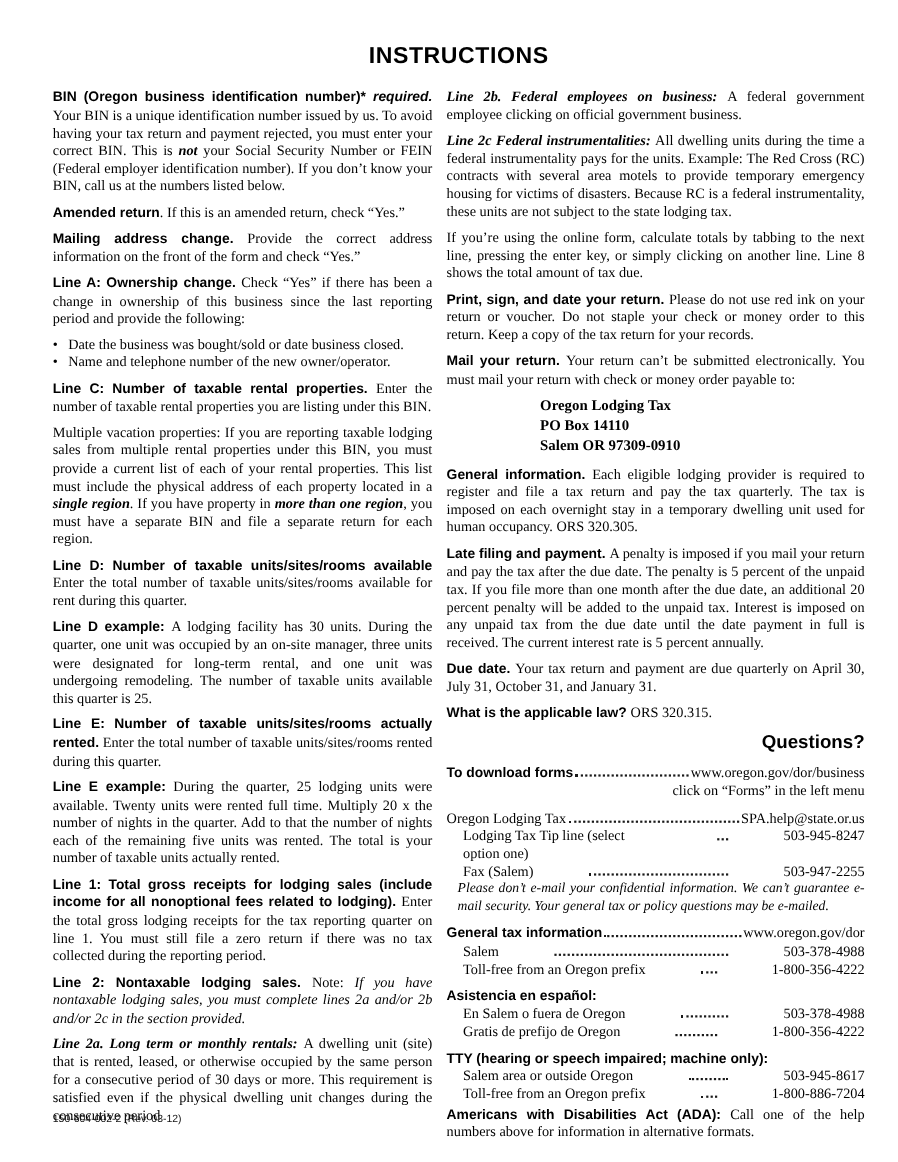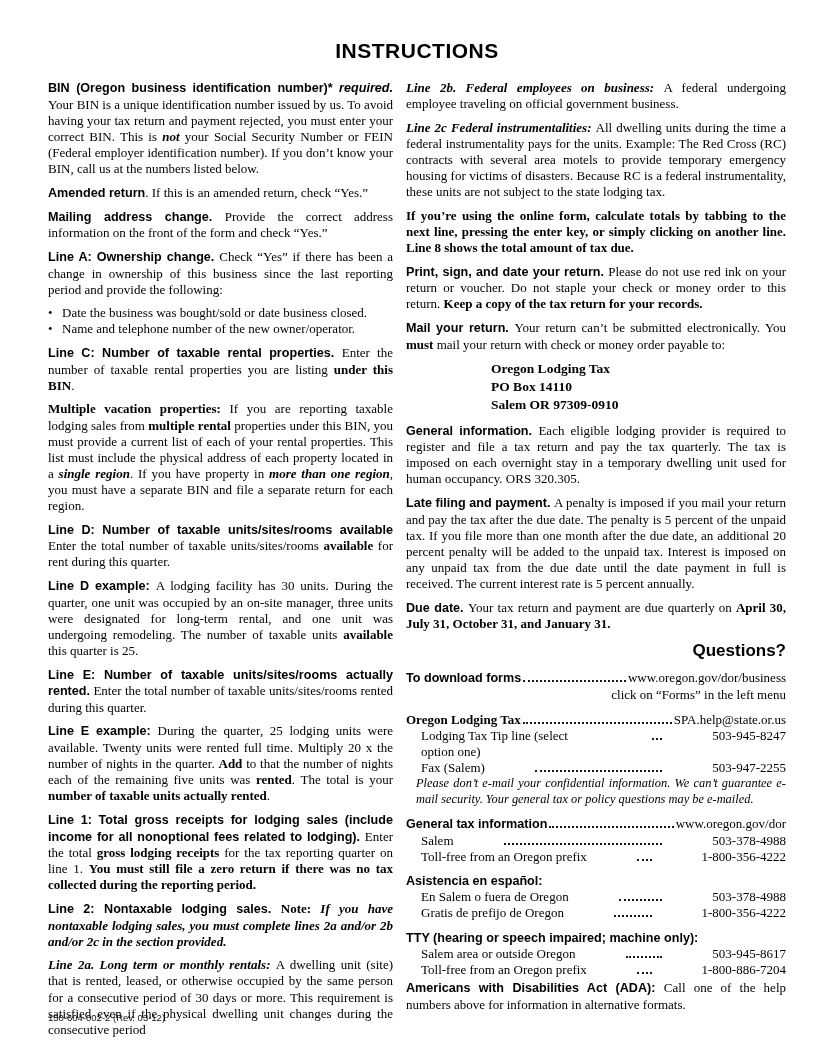--- a/index.html
+++ b/index.html
@@ -21,22 +21,22 @@
     letter-spacing:0.5px;
     margin:4px 0 16px 0;
   }
   .cols { display:flex; gap:13px; }
   .col { text-align:justify; }
   .col-left { flex:0 0 345px; }
   .col-right { flex:1; min-width:0; }
 
   p.para { margin:0 0 7.5px 0; }
   .s-n  { }
-  .s-b  { font-weight:bold; }
-  .s-i  { font-style:italic;font-weight:bold; }
+  .s-b  { font-weight:normal; }
+  .s-i  { font-style:italic; }
   .s-bi { font-weight:bold; font-style:italic; }
   .s-hb  { font-family:"Liberation Sans", sans-serif; font-weight:bold; font-size:12.6px; }
   .s-hbi { font-family:"Liberation Sans", sans-serif; font-weight:bold; font-style:italic; font-size:12.6px; }
 
   .bullets { margin:0 0 7.5px 0; }
   .bullet  { display:flex; }
   .bullet .glyph { flex:0 0 14px; }
   .bullet .btext { flex:1; }
 
   .address {
@@ -98,33 +98,34 @@
         <p class="para"><span class="s-b">Multiple vacation properties: </span><span class="s-n">If you are reporting taxable lodging sales from </span><span class="s-b">multiple rental</span><span class="s-n"> properties under this BIN, you must provide a current list of each of your rental properties. This list must include the physical address of each property located in a </span><span class="s-bi">single region</span><span class="s-n">. If you have property in </span><span class="s-bi">more than one region</span><span class="s-n">, you must have a separate BIN and file a separate return for each region.</span></p>
         <p class="para"><span class="s-hb">Line D: Number of taxable units/sites/rooms available </span><span class="s-n">Enter the total number of taxable units/sites/rooms </span><span class="s-b">available</span><span class="s-n"> for rent during this quarter.</span></p>
         <p class="para"><span class="s-hb">Line D example: </span><span class="s-n">A lodging facility has 30 units. During the quarter, one unit was occupied by an on-site manager, three units were designated for long-term rental, and one unit was undergoing remodeling. The number of taxable units </span><span class="s-b">available</span><span class="s-n"> this quarter is 25.</span></p>
         <p class="para"><span class="s-hb">Line E: Number of taxable units/sites/rooms actually rented.</span><span class="s-n"> Enter the total number of taxable units/sites/rooms rented during this quarter.</span></p>
         <p class="para"><span class="s-hb">Line E example: </span><span class="s-n">During the quarter, 25 lodging units were available. Twenty units were rented full time. Multiply 20 x the number of nights in the quarter. </span><span class="s-b">Add</span><span class="s-n"> to that the number of nights each of the remaining five units was </span><span class="s-b">rented</span><span class="s-n">. The total is your </span><span class="s-b">number of taxable units actually rented</span><span class="s-n">.</span></p>
         <p class="para"><span class="s-hb">Line 1: Total gross receipts for lodging sales (include income for all nonoptional fees related to lodging). </span><span class="s-n">Enter the total </span><span class="s-b">gross lodging receipts</span><span class="s-n"> for the tax reporting quarter on line 1. </span><span class="s-b">You must still file a zero return if there was no tax collected during the reporting period.</span></p>
         <p class="para"><span class="s-hb">Line 2: Nontaxable lodging sales. </span><span class="s-b">Note: </span><span class="s-i">If you have nontaxable lodging sales, you must complete lines 2a and/or 2b and/or 2c in the section provided.</span></p>
         <p class="para"><span class="s-bi">Line 2a. Long term or monthly rentals: </span><span class="s-n">A dwelling unit (site) that is rented, leased, or otherwise occupied by the same person for a consecutive period of 30 days or more. This requirement is satisfied even if the physical dwelling unit changes during the consecutive period </span></p>
       </div>
     <div class="col col-right">
-        <p class="para"><span class="s-bi">Line 2b. Federal employees on business: </span><span class="s-n">A federal undergoing employee traveling on official government business.</span></p>
+        <p class="para"><span class="s-bi">Line 2b. Federal employees on business: </span><span class="s-n">A federal government employee clicking on official government business.</span></p>
         <p class="para"><span class="s-bi">Line 2c Federal instrumentalities: </span><span class="s-n">All dwelling units during the time a federal instrumentality pays for the units. Example: The Red Cross (RC) contracts with several area motels to provide temporary emergency housing for victims of disasters. Because RC is a federal instrumentality, these units are not subject to the state lodging tax.</span></p>
         <p class="para"><span class="s-b">If you’re using the online form, calculate totals by tabbing to the next line, pressing the enter key, or simply clicking on another line. Line 8 shows the total amount of tax due.</span></p>
         <p class="para"><span class="s-hb">Print, sign, and date your return. </span><span class="s-n">Please do not use red ink on your return or voucher. Do not staple your check or money order to this return. </span><span class="s-b">Keep a copy of the tax return for your records.</span></p>
         <p class="para"><span class="s-hb">Mail your return. </span><span class="s-n">Your return can’t be submitted electronically. You </span><span class="s-b">must</span><span class="s-n"> mail your return with check or money order payable to:</span></p>
         <div class="address">
           <div>Oregon Lodging Tax</div>
           <div>PO Box 14110</div>
           <div>Salem OR 97309-0910</div>
         </div>
         <p class="para"><span class="s-hb">General information. </span><span class="s-n">Each eligible lodging provider is required to register and file a tax return and pay the tax quarterly. The tax is imposed on each overnight stay in a temporary dwelling unit used for human occupancy.  ORS 320.305.</span></p>
         <p class="para"><span class="s-hb">Late filing and payment. </span><span class="s-n">A penalty is imposed if you mail your return and pay the tax after the due date. The penalty is 5 percent of the unpaid tax. If you file more than one month after the due date, an additional 20 percent penalty will be added to the unpaid tax. Interest is imposed on any unpaid tax from the due date until the date payment in full is received. The current interest rate is 5 percent annually.</span></p>
         <p class="para"><span class="s-hb">Due date. </span><span class="s-n">Your tax return and payment are due quarterly on </span><span class="s-b">April 30, July 31, October 31, and January 31.</span></p>
+        <p class="para"><span class="s-hb">What is the applicable law? </span><span class="s-n">ORS 320.315.</span></p>
         <div class="h1">Questions?</div>
         <div class="leader-row">
           <span><span class="s-hb">To download forms</span></span>
           <span class="dots"></span>
           <span class="right-val">www.oregon.gov/dor/business</span>
         </div>
         <div class="rightnote">click on “Forms” in the left menu</div>
         <div class="leader-row mt">
           <span><span class="s-b">Oregon Lodging Tax</span></span>
           <span class="dots"></span>

